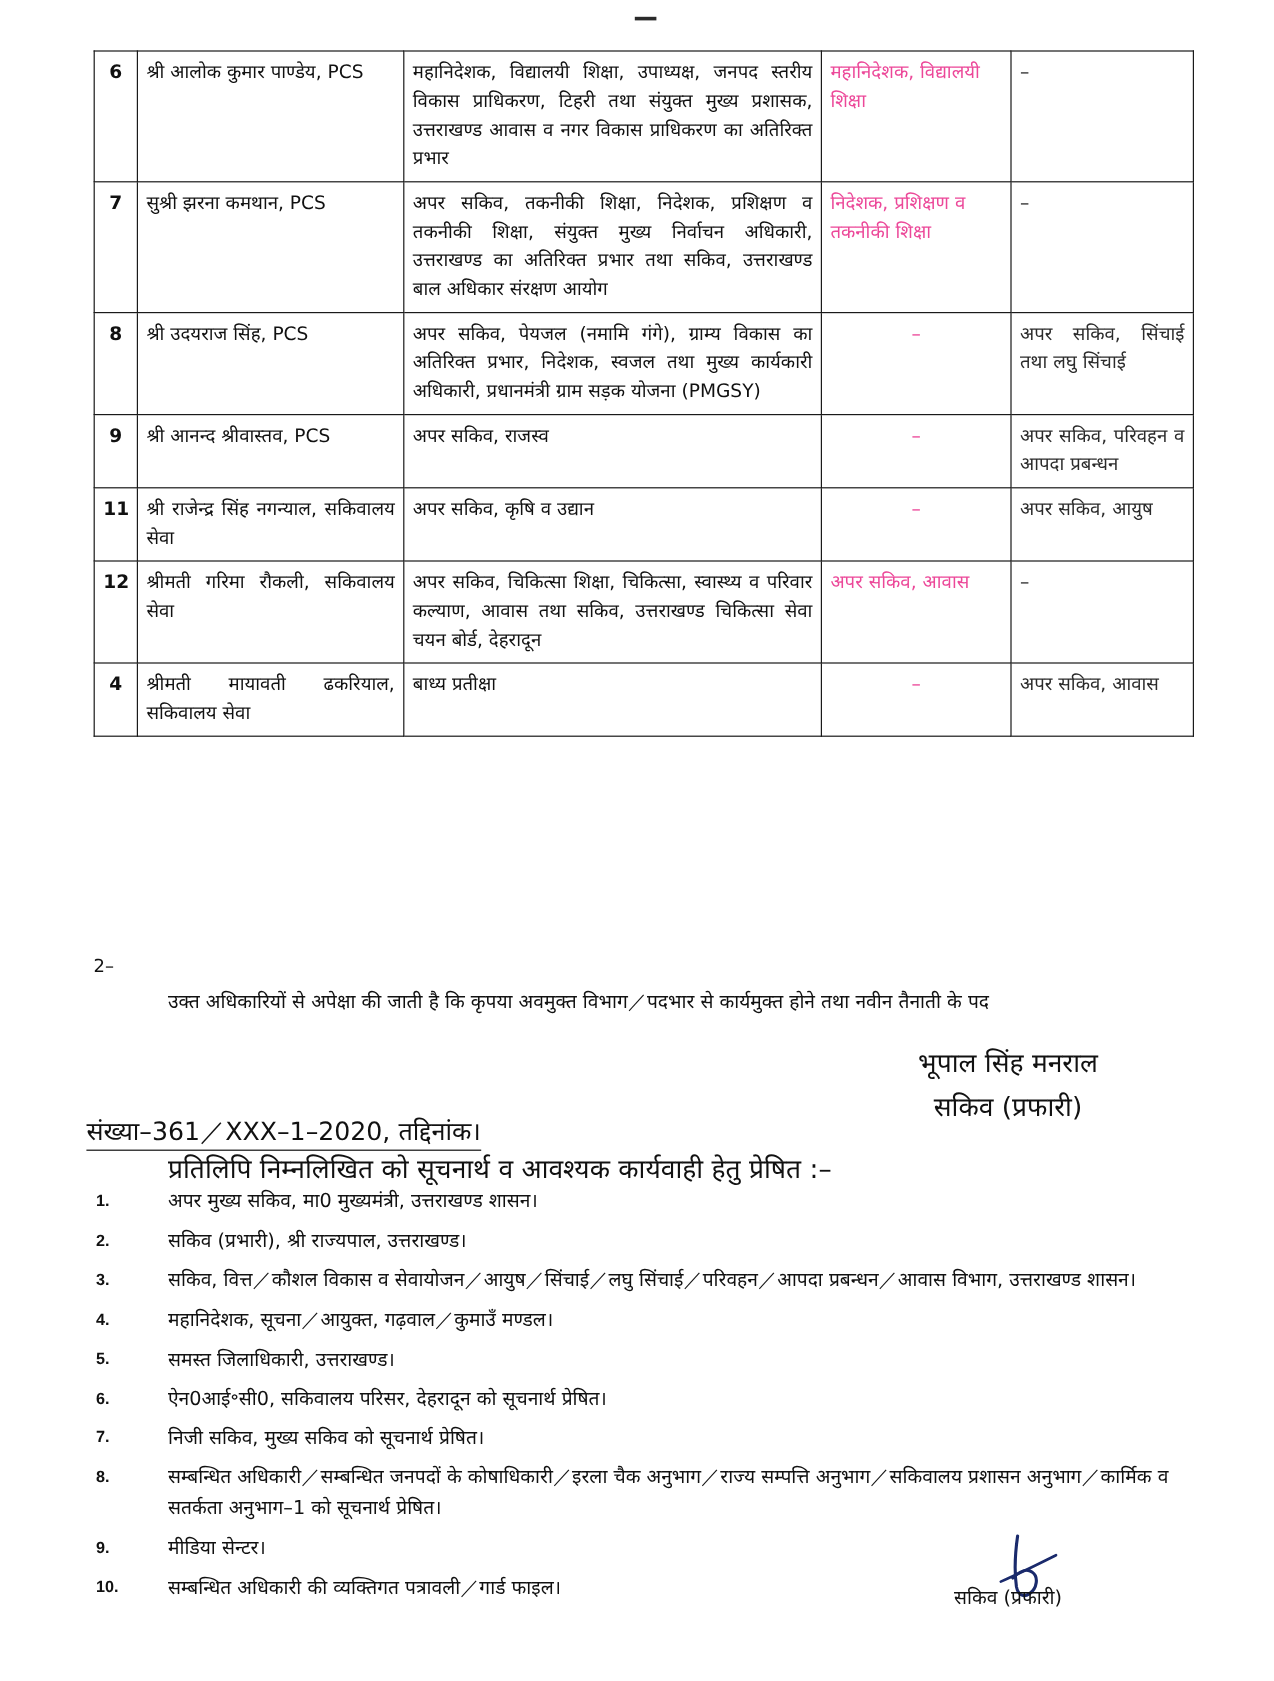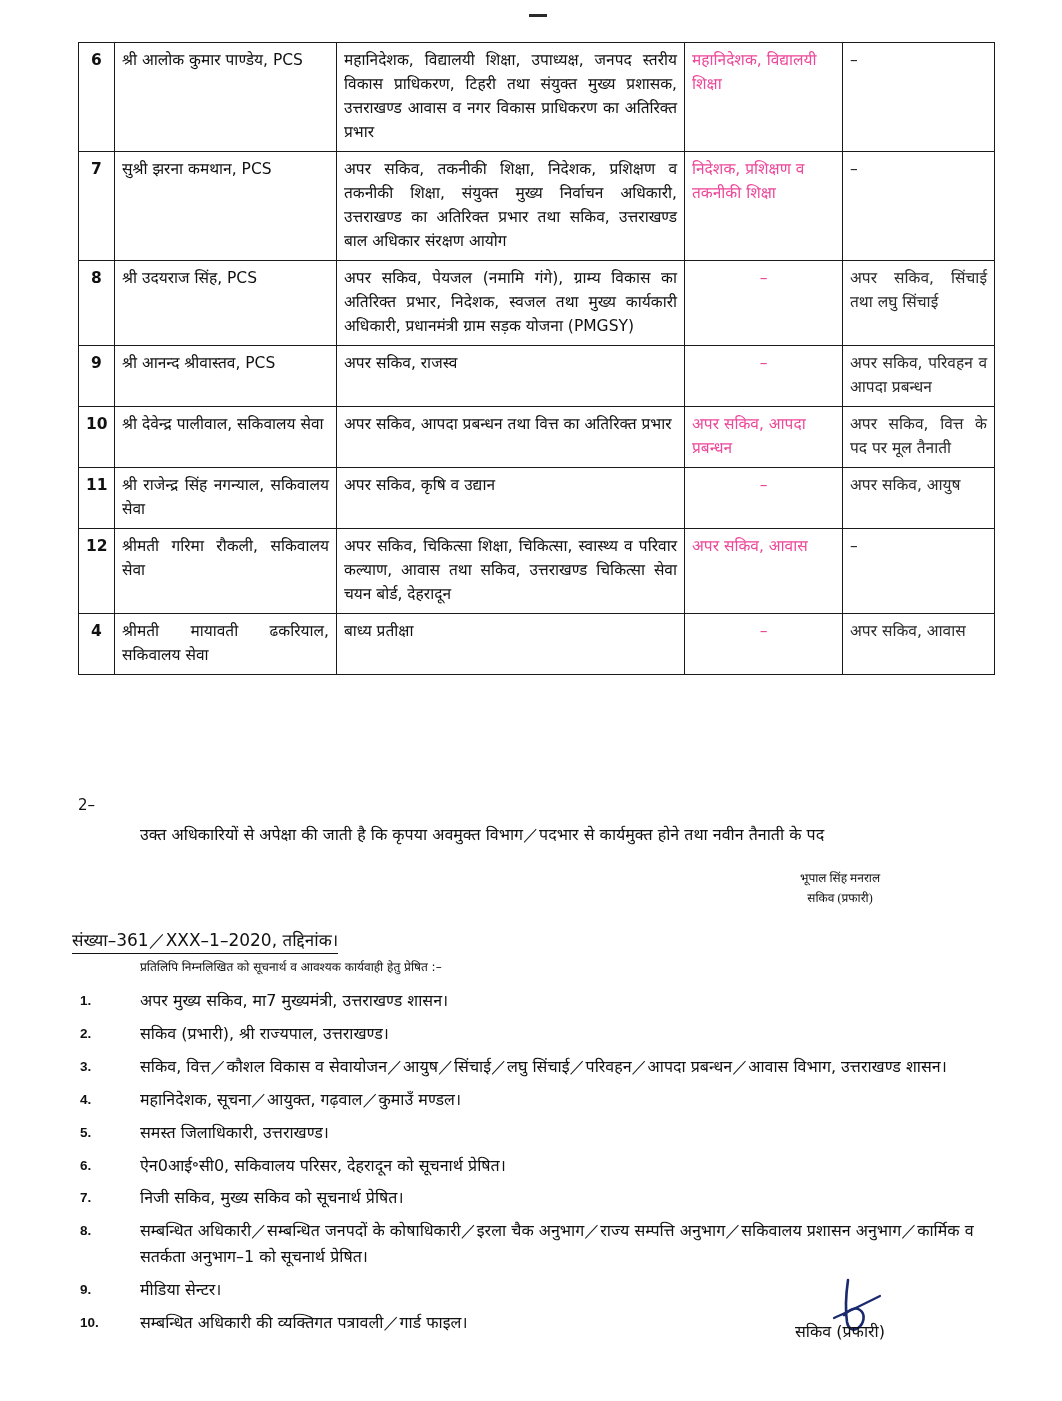--- a/index.html
+++ b/index.html
@@ -105,38 +105,37 @@
     margin-top: 28px;
   }
   .para2 .ptext .l2 { display: block; margin-left: -62px; }
   
   .sig1 {
     position: absolute;
     top: 868px;
     left: 700px;
     width: 280px;
     text-align: center;
-    font-size: 12px;
+    font-size: 22px;
     line-height: 1.7;
-    font-family: Liberation Serif, serif;
   }
   
   .sankhya {
     position: absolute;
     top: 928px;
     left: 72px;
-    font-size: 17px;
+    font-size: 21px;
     border-bottom: 1.6px solid #111;
     padding-bottom: 1px;
   }
   .pratilipi {
     position: absolute;
     top: 958px;
     left: 140px;
-    font-size: 12px;
+    font-size: 22px;
   }
   
   ol.dist-list {
     position: absolute;
     top: 988px;
     left: 78px;
     width: 916px;
     margin: 0;
     padding: 0;
     list-style: none;
@@ -208,27 +207,20 @@
         <td class="c-remark">अपर सकिव, सिंचाई तथा लघु सिंचाई</td>
       </tr>
       <tr>
         <td class="c-sn">9</td>
         <td class="c-name">श्री आनन्द श्रीवास्तव, PCS</td>
         <td class="c-charge">अपर सकिव, राजस्व</td>
         <td class="c-relieved dash-cell">–</td>
         <td class="c-remark">अपर सकिव, परिवहन व आपदा प्रबन्धन</td>
       </tr>
       <tr>
-        <td class="c-sn">10</td>
-        <td class="c-name">श्री देवेन्द्र पालीवाल, सकिवालय सेवा</td>
-        <td class="c-charge">अपर सकिव, आपदा प्रबन्धन तथा वित्त का अतिरिक्त प्रभार</td>
-        <td class="c-relieved">अपर सकिव, आपदा प्रबन्धन</td>
-        <td class="c-remark">अपर सकिव, वित्त के पद पर मूल तैनाती</td>
-      </tr>
-      <tr>
         <td class="c-sn">11</td>
         <td class="c-name">श्री राजेन्द्र सिंह नगन्याल, सकिवालय सेवा</td>
         <td class="c-charge">अपर सकिव, कृषि व उद्यान</td>
         <td class="c-relieved dash-cell">–</td>
         <td class="c-remark">अपर सकिव, आयुष</td>
       </tr>
       <tr>
         <td class="c-sn">12</td>
         <td class="c-name">श्रीमती गरिमा रौकली, सकिवालय सेवा</td>
         <td class="c-charge">अपर सकिव, चिकित्सा शिक्षा, चिकित्सा, स्वास्थ्य व परिवार कल्याण, आवास तथा सकिव, उत्तराखण्ड चिकित्सा सेवा चयन बोर्ड, देहरादून</td>
@@ -257,21 +249,21 @@
     <div>सकिव (प्रफारी)</div>
   </div>
 
   <div class="sankhya">संख्या–361／XXX–1–2020, तद्दिनांक।</div>
 
   <div class="pratilipi">प्रतिलिपि निम्नलिखित को सूचनार्थ व आवश्यक कार्यवाही हेतु प्रेषित :–</div>
 
   <ol class="dist-list">
     <li>
       <span class="num">1.</span>
-      <span class="txt">अपर मुख्य सकिव, मा7 मुख्यमंत्री, उत्तराखण्ड शासन।</span>
+      <span class="txt">अपर मुख्य सकिव, मा0 मुख्यमंत्री, उत्तराखण्ड शासन।</span>
     </li>
     <li>
       <span class="num">2.</span>
       <span class="txt">सकिव (प्रभारी), श्री राज्यपाल, उत्तराखण्ड।</span>
     </li>
     <li>
       <span class="num">3.</span>
       <span class="txt">सकिव, वित्त／कौशल विकास व सेवायोजन／आयुष／सिंचाई／लघु सिंचाई／परिवहन／आपदा प्रबन्धन／आवास विभाग, उत्तराखण्ड शासन।</span>
     </li>
     <li>

